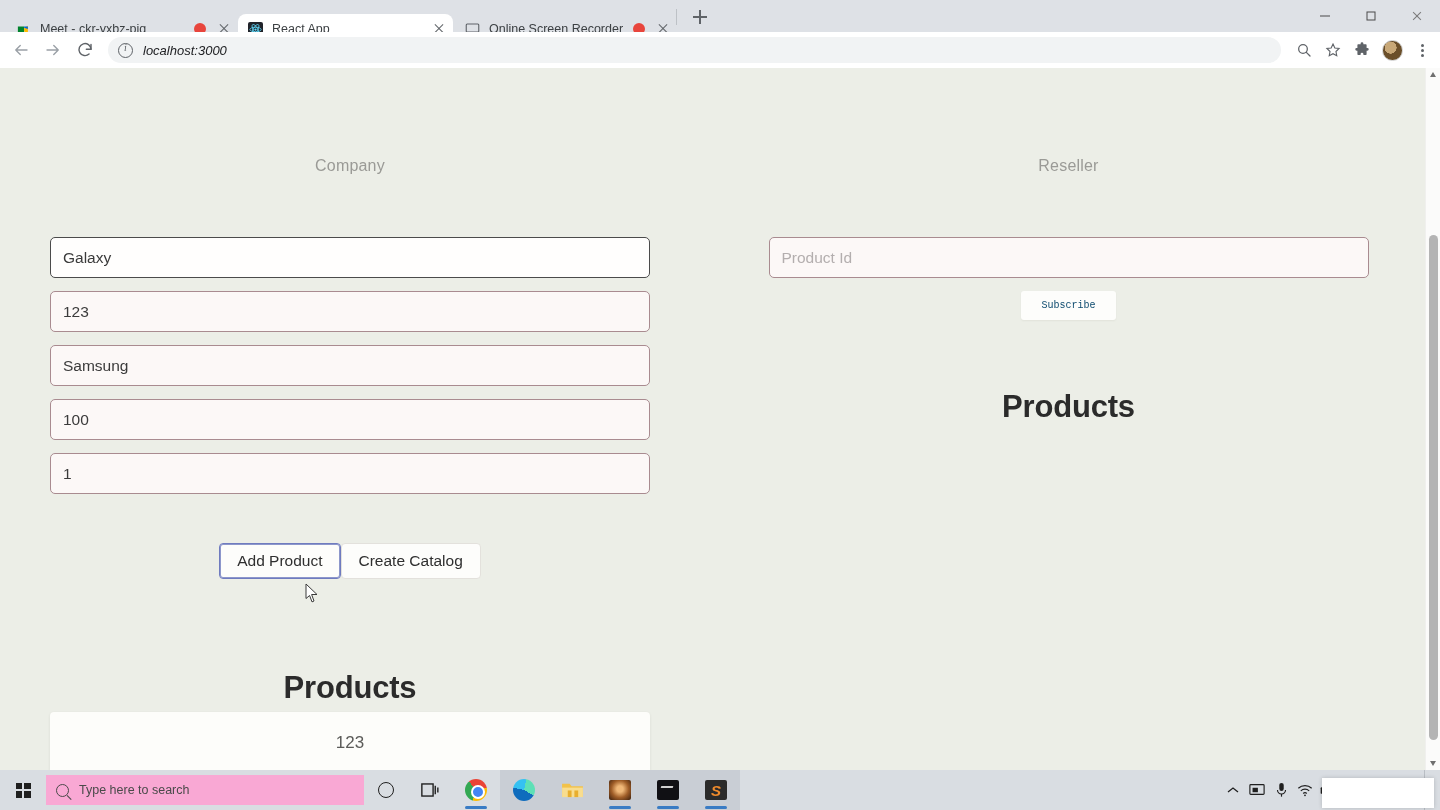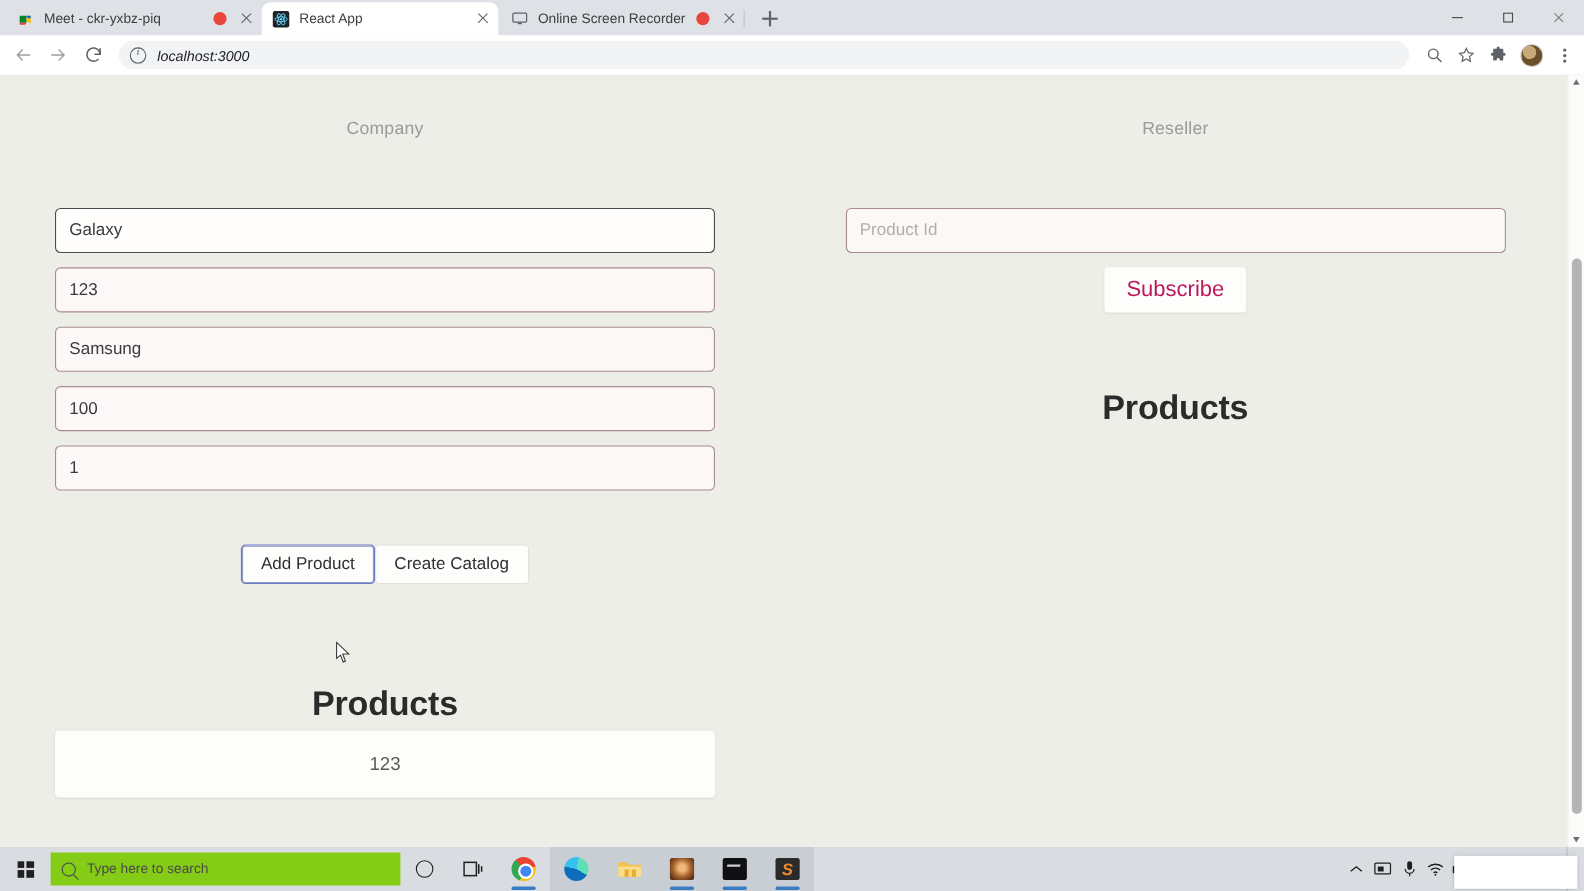--- a/index.html
+++ b/index.html
@@ -9,21 +9,21 @@
     background: #eceee7;
     -webkit-font-smoothing: antialiased;
   }
 
   
   .browser { position: absolute; left: 0; top: 0; width: 1440px; height: 770px; background: #dee1e6; }
 
   .tabstrip { position: relative; height: 32px; width: 100%; }
 
   .tab {
-    position: absolute; top: 2px; height: 30px;
+    position: absolute; top: 14px; height: 30px;
     display: flex; align-items: center;
     border-radius: 8px 8px 0 0;
     padding: 0 6px 0 10px;
     font-size: 12px; color: #3c4043;
     white-space: nowrap; overflow: hidden;
   }
   .tab.inactive { background: #dee1e6; }
   .tab.active { background: #ffffff; }
 
   .tab-fav { width: 16px; height: 16px; flex: 0 0 16px; margin-right: 8px; position: relative; }
@@ -113,21 +113,21 @@
     background: #eceee7; overflow: hidden;
   }
   .page { position: relative; width: 1425px; height: 702px; }
 
   .col { position: absolute; top: 0; }
   .col-left  { left: 0px;   width: 700px; }
   .col-right { left: 712px; width: 713px; }
 
   .section-label {
     text-align: center; font-size: 16px; color: #9a9a96;
-    padding-top: 41px; letter-spacing: 0.2px;
+    padding-top: 41px; letter-spacing: 0.2px; margin-top: 48px;
   }
 
   .fields { margin-top: 62px; }
   .field {
     display: block; width: 600px; height: 41px; margin: 0 auto 13px auto;
     border: 1px solid #a98b90; border-radius: 5px;
     background: #fcf8f7; color: #3b3b3b;
     font-family: "Liberation Sans", sans-serif; font-size: 15.5px;
     padding: 0 12px; outline: none;
   }
@@ -150,22 +150,22 @@
   .card {
     width: 600px; margin: 6px auto 0 auto; min-height: 61px;
     background: #fdfdfa; border-radius: 4px;
     box-shadow: 0 1px 3px rgba(60,60,40,0.09);
     display: flex; align-items: center; justify-content: center;
     font-size: 17px; color: #5b5b58;
   }
 
   .center-subscribe { display: flex; justify-content: center; margin-top: 12px; }
   .btn-plain {
-    font-family: Liberation Sans, sans-serif; font-size: 20px;
-    color: #be185d; background: #fdfdfb;
+    font-family: Liberation Mono, monospace; font-size: 10px;
+    color: #0c4a6e; background: #fdfdfb;
     border: none; border-radius: 3px;
     padding: 9px 20px; cursor: pointer;
     box-shadow: 0 1px 2px rgba(80,80,60,0.07);
   }
 
   
   .scrollbar {
     position: absolute; right: 0; top: 68px; width: 15px; height: 702px;
     background: #fbfbfa; border-left: 1px solid #f0f0ee;
   }
@@ -186,21 +186,21 @@
   
   .taskbar {
     position: absolute; left: 0; bottom: 0; width: 1440px; height: 40px;
     background: #d9dde2; display: flex; align-items: center;
   }
   .start { width: 46px; height: 40px; display: flex; align-items: center; justify-content: center; }
   .start-grid { width: 15px; height: 15px; display: grid; grid-template-columns: 1fr 1fr; grid-gap: 2px; }
   .start-grid i { background: #1f1f1f; }
 
   .search-pill {
-    width: 318px; height: 30px; background: #84cc16;
+    width: 318px; height: 30px; background: #f9a8d4;
     display: flex; align-items: center; padding: 0 10px;
     font-size: 12.5px; color: #4a4a4a;
   }
   .mag {
     width: 13px; height: 13px; border: 1.4px solid #4a4a4a; border-radius: 50%;
     position: relative; margin-right: 10px; flex: 0 0 13px;
   }
   .mag::after {
     content: ''; position: absolute; right: -4px; bottom: -3px;
     width: 6px; height: 1.4px; background: #4a4a4a; transform: rotate(45deg);

